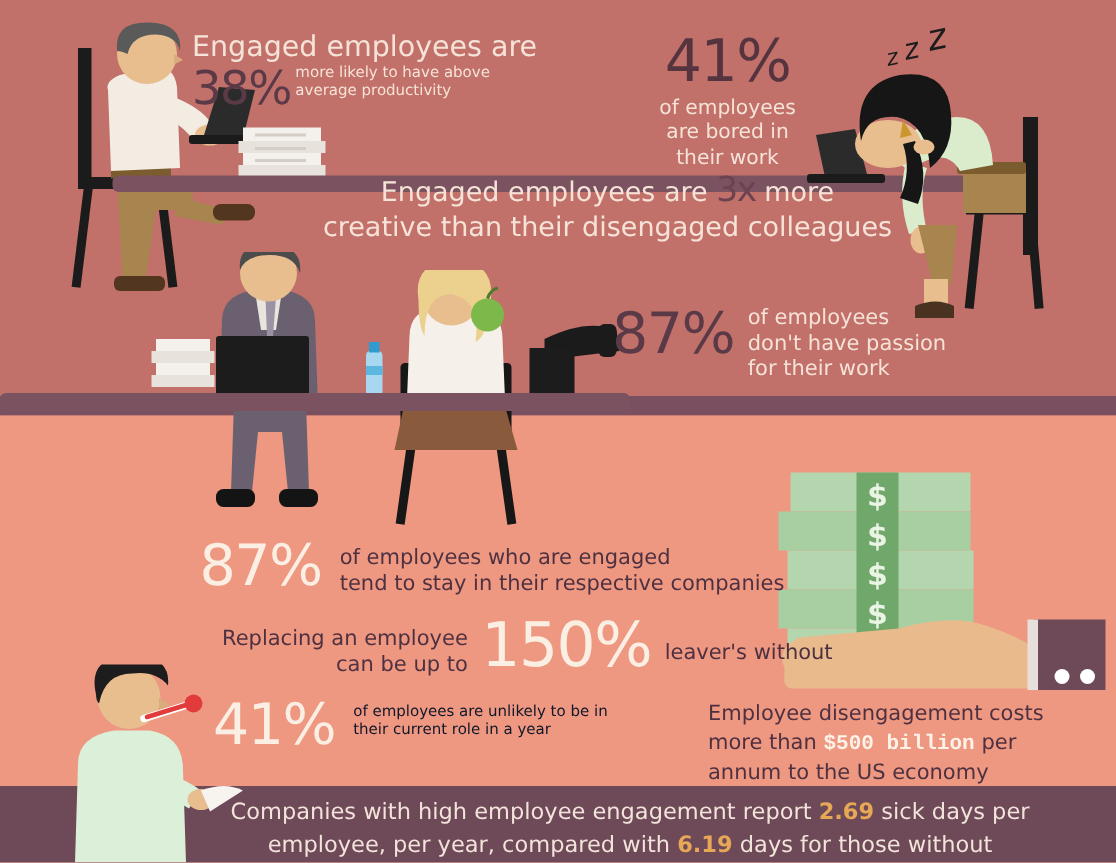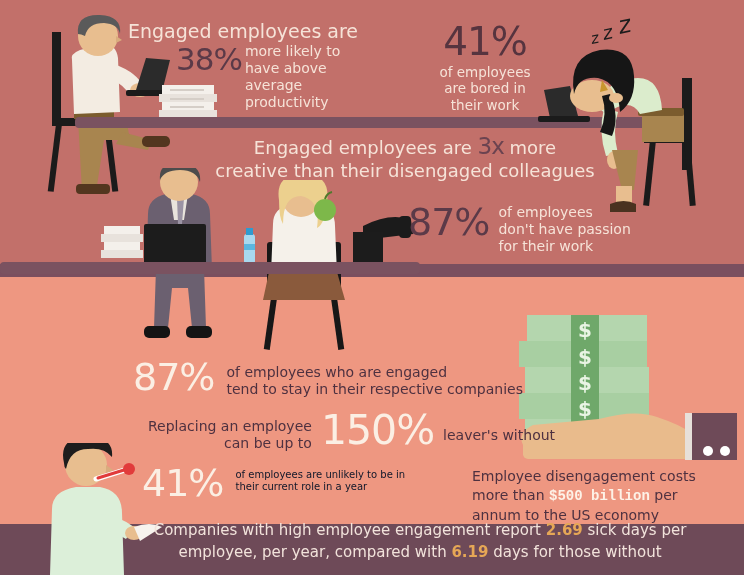--- a/index.html
+++ b/index.html
@@ -22,31 +22,31 @@
   .band-mid{top:277px;height:247px;background:#ee9781;}
   .band-bottom{top:524px;height:51px;background:#6e4a58;}
 
   
   .txt{position:absolute;line-height:1.22;}
   .bignum{font-weight:400;letter-spacing:-1px;}
 
   
   #stat-38{top:20px;left:128px;width:250px;}
   #stat-38 .headline{font-size:19px;color:#f6e3d8;white-space:nowrap;}
-  #stat-38 .row{display:flex;align-items:flex-start;margin-top:2px;margin-left:48px;}
+  #stat-38 .row{display:flex;align-items:flex-start;margin-top:2px;}
   #stat-38 .num{font-size:31px;color:#5b3a48;line-height:0.95;}
-  #stat-38 .sub{font-size:14px;color:#f6e3d8;margin-left:3px;margin-top:-2px;}
+  #stat-38 .sub{font-size:10px;color:#f6e3d8;margin-left:3px;margin-top:-2px;}
 
   
   #stat-41-top{top:22px;left:425px;width:120px;text-align:center;}
   #stat-41-top .num{font-size:39px;color:#56343f;line-height:1;}
   #stat-41-top .sub{font-size:13.5px;color:#f6e3d8;margin-top:3px;}
 
   
-  #stat-3x{top:132px;left:215px;width:380px;text-align:center;font-size:18px;color:#f6e3d8;}
+  #stat-3x{top:113px;left:215px;width:380px;text-align:center;font-size:18px;color:#f6e3d8;}
   #stat-3x .num{font-size:23px;color:#6b4350;}
 
   
   #stat-87-passion{top:203px;left:408px;display:flex;align-items:flex-start;}
   #stat-87-passion .num{font-size:38px;color:#5b3a48;line-height:1;}
   #stat-87-passion .sub{font-size:14px;color:#f6e3d8;margin-left:9px;margin-top:1px;}
 
   
   #stat-87-stay{top:358px;left:133px;display:flex;align-items:flex-start;}
   #stat-87-stay .num{font-size:38px;color:#fbefe4;line-height:1;}
@@ -61,21 +61,21 @@
   
   #stat-41-bot{top:464px;left:142px;display:flex;align-items:flex-start;}
   #stat-41-bot .num{font-size:38px;color:#fbefe4;line-height:1;}
   #stat-41-bot .sub{font-size:10px;color:#0f172a;margin-left:12px;margin-top:5px;}
 
   
   #money-caption{top:467px;left:472px;width:230px;text-align:left;font-size:14px;color:#4e3140;line-height:1.35;}
   #money-caption .hl{color:#fdf2e7;font-weight:bold;font-family:Liberation Mono, monospace;}
 
   
-  #bottom-banner{top:520px;left:150px;width:540px;text-align:center;font-size:15px;color:#f2e3db;line-height:1.45;}
+  #bottom-banner{top:531px;left:150px;width:540px;text-align:center;font-size:15px;color:#f2e3db;line-height:1.45;}
   #bottom-banner .hl{color:#e6a756;font-weight:bold;}
 
   
   .sh{position:absolute;}
   .desk-top{position:absolute;background:#7a5260;border-radius:4px;}
 </style>
 </head>
 <body>
 
 <div id="infographic">

